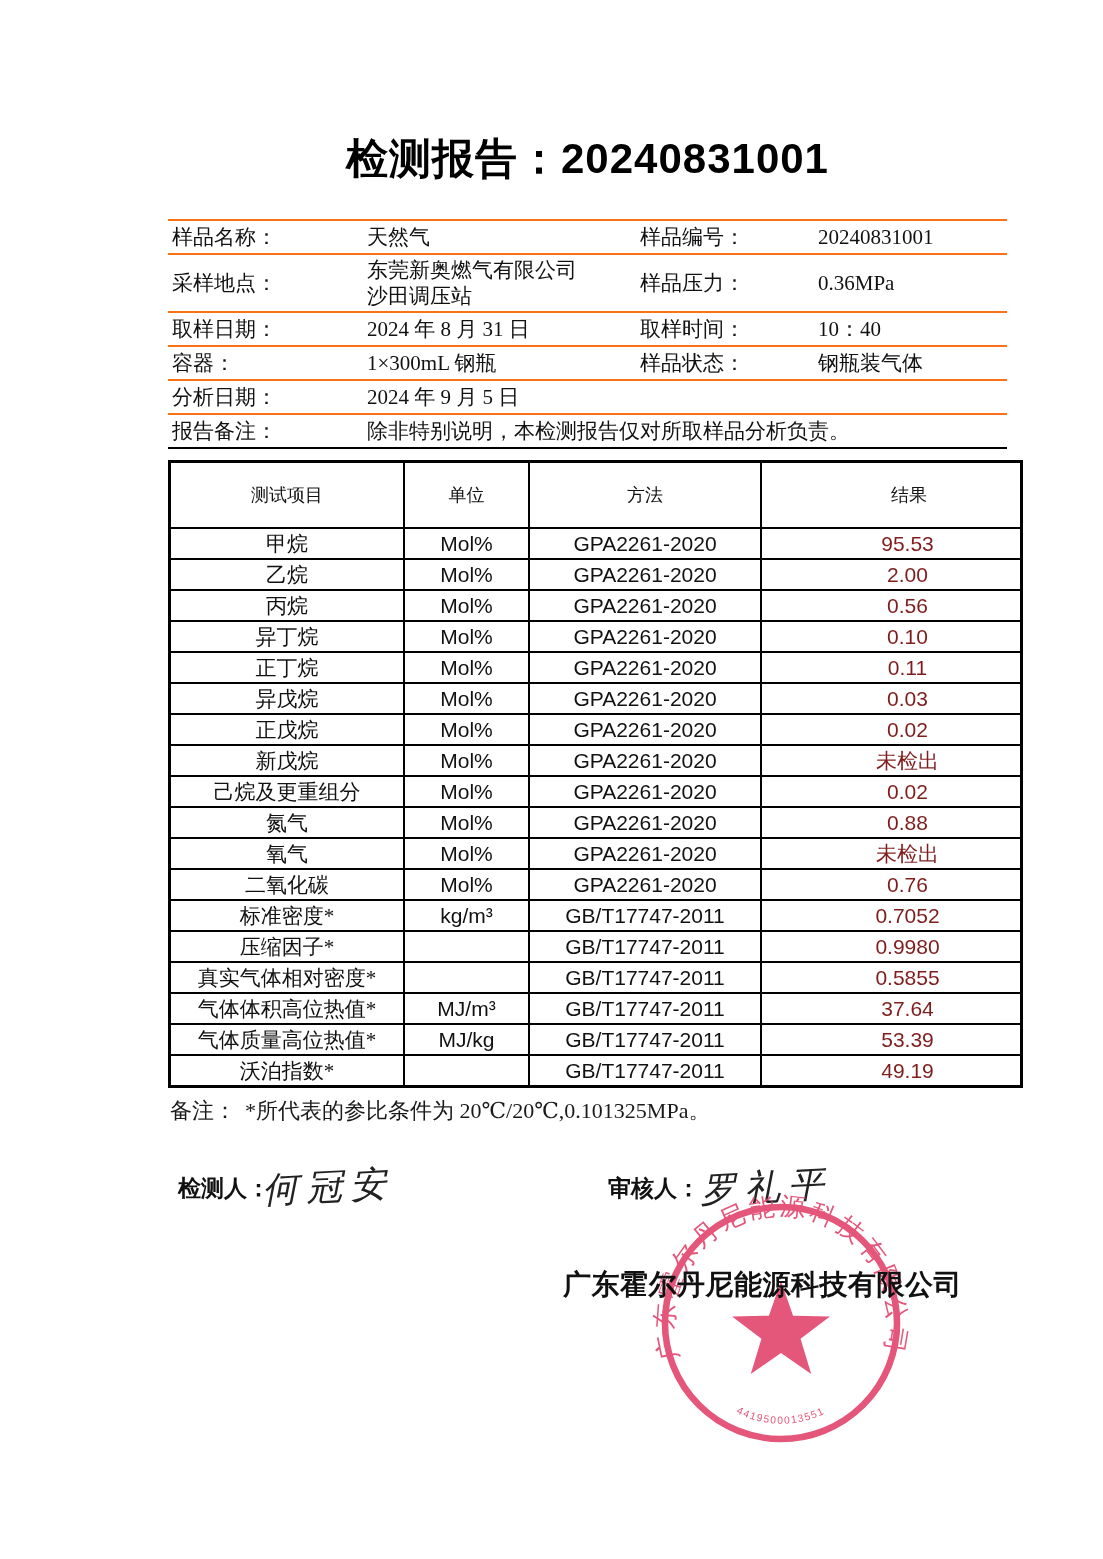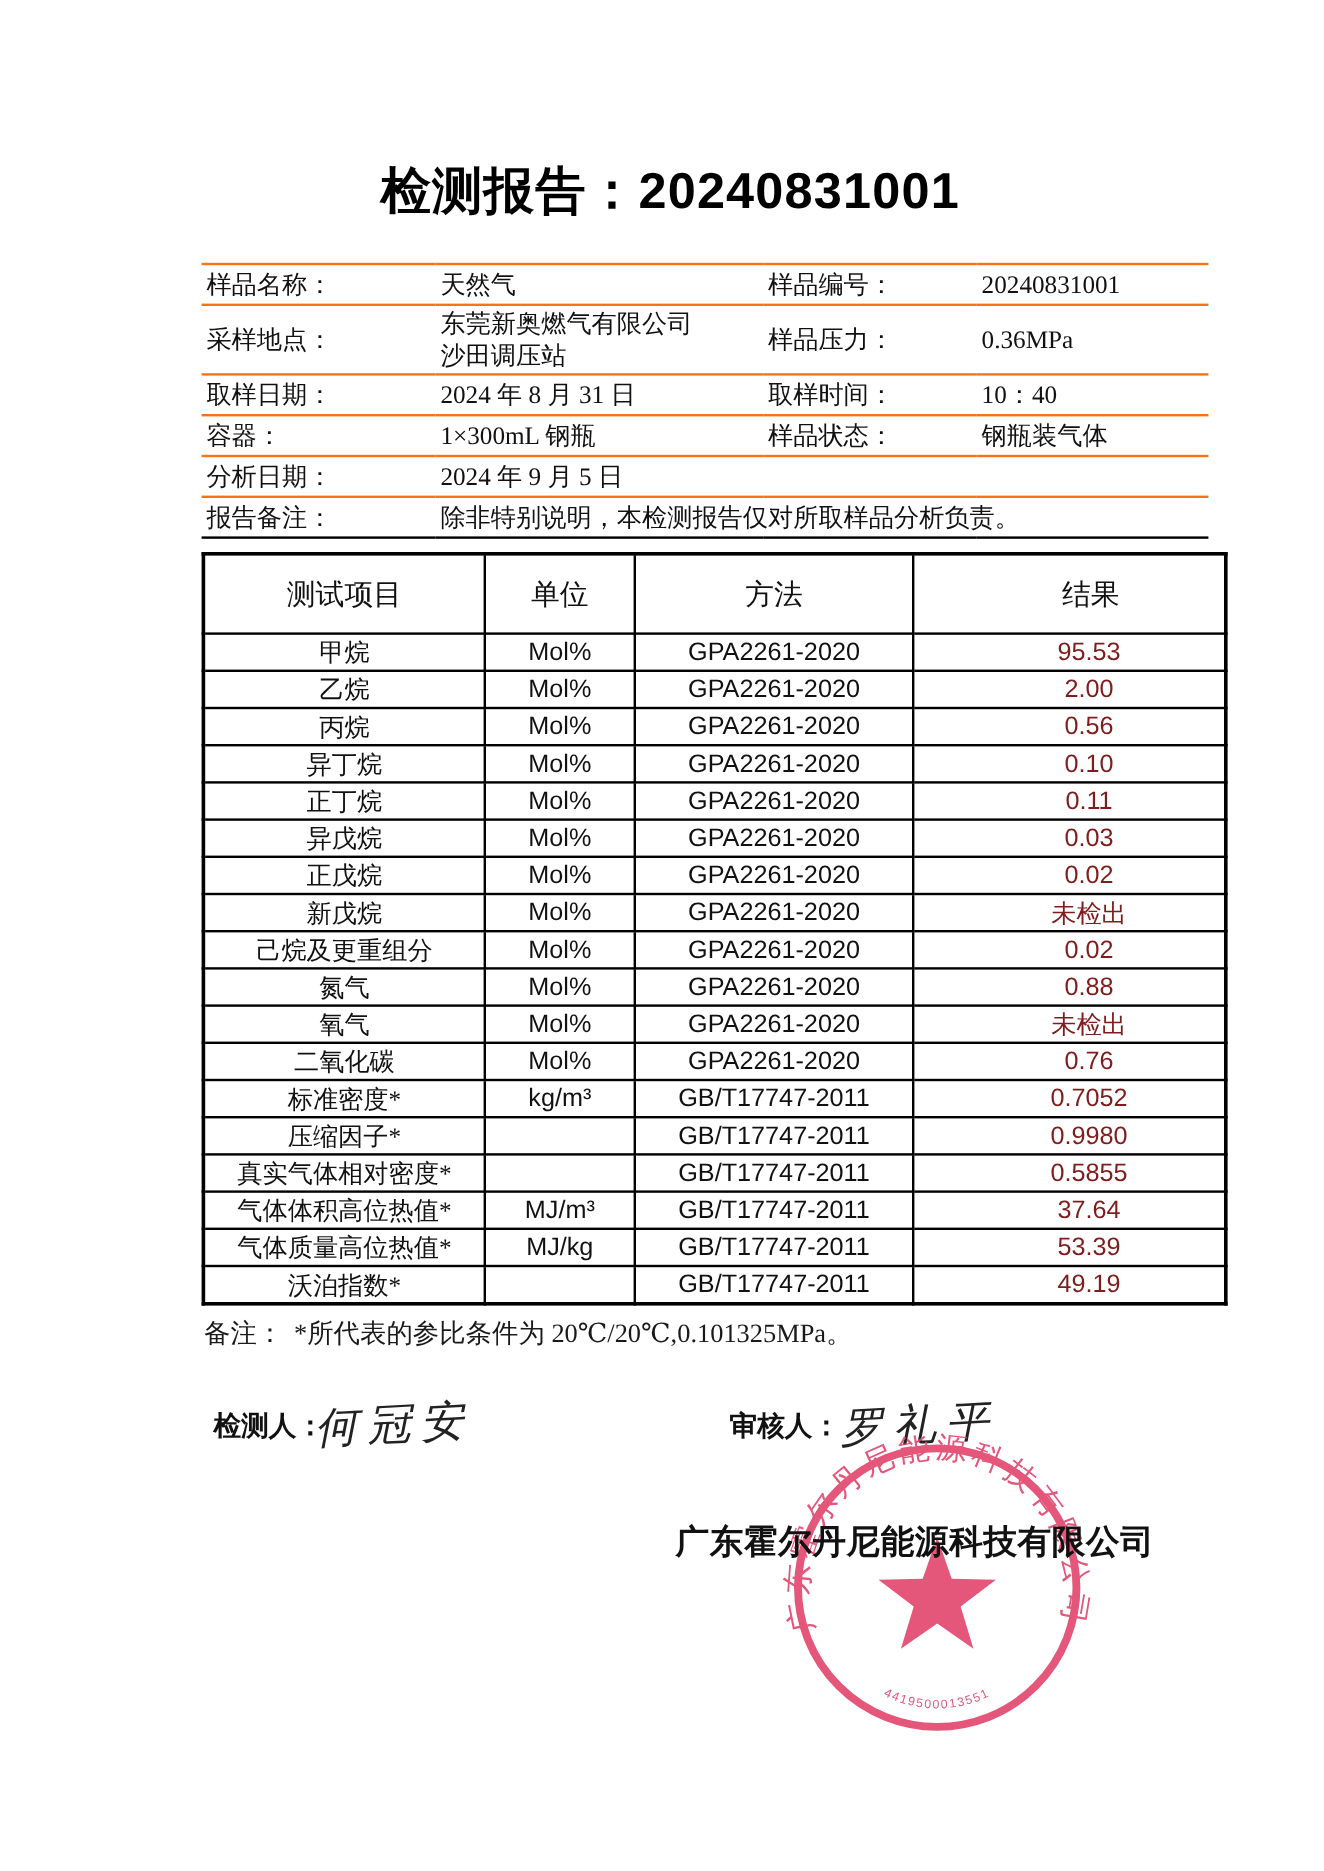--- a/index.html
+++ b/index.html
@@ -2,21 +2,21 @@
 <html><head>
 <meta charset="utf-8">
 <style>
   html,body { margin:0; padding:0; background:#ffffff; }
   .page {
     position:relative; width:1103px; height:1559px; background:#ffffff;
     font-family:"Liberation Serif","DejaVu Serif",serif; color:#111;
     overflow:hidden;
   }
   .title {
-    position:absolute; left:155px; top:131px; width:807px;
+    position:absolute; left:184px; top:131px; width:807px;
     text-align:center; font-family:"Liberation Sans","DejaVu Sans",sans-serif;
     font-weight:bold; font-size:42px; letter-spacing:1px; color:#000;
   }
   
   .info-table {
     position:absolute; left:168px; top:219px; width:807px;
     border-collapse:collapse; table-layout:fixed;
     font-size:21px;
   }
   .info-table td { padding:2px 4px; vertical-align:middle; }
@@ -29,21 +29,21 @@
   .info-table .lbl { text-align:left; }
   .two-line div { line-height:26px; }
   
   .results-table {
     position:absolute; left:168px; top:460px; width:807px;
     border-collapse:collapse; table-layout:fixed;
     font-size:21px; text-align:center;
   }
   .results-table th, .results-table td { border:2px solid #000; padding:0; }
   .results-table { border:3px solid #000; }
-  .results-table th { height:64px; font-weight:normal; font-size:24px; }
+  .results-table th { height:64px; font-weight:normal; font-size:18px; }
   .results-table td { height:29px; }
   .results-table .col-item   { width:232px; }
   .results-table .col-unit   { width:123px; }
   .results-table .col-method { width:230px; }
   .results-table .col-result { width:222px;padding-left:36px; }
   .results-table .unit, .results-table .method, .results-table .result {
     font-family:"Liberation Sans","DejaVu Sans",sans-serif;
   }
   .results-table .result { color:#7f1d1d;padding-left:33px; }
   

